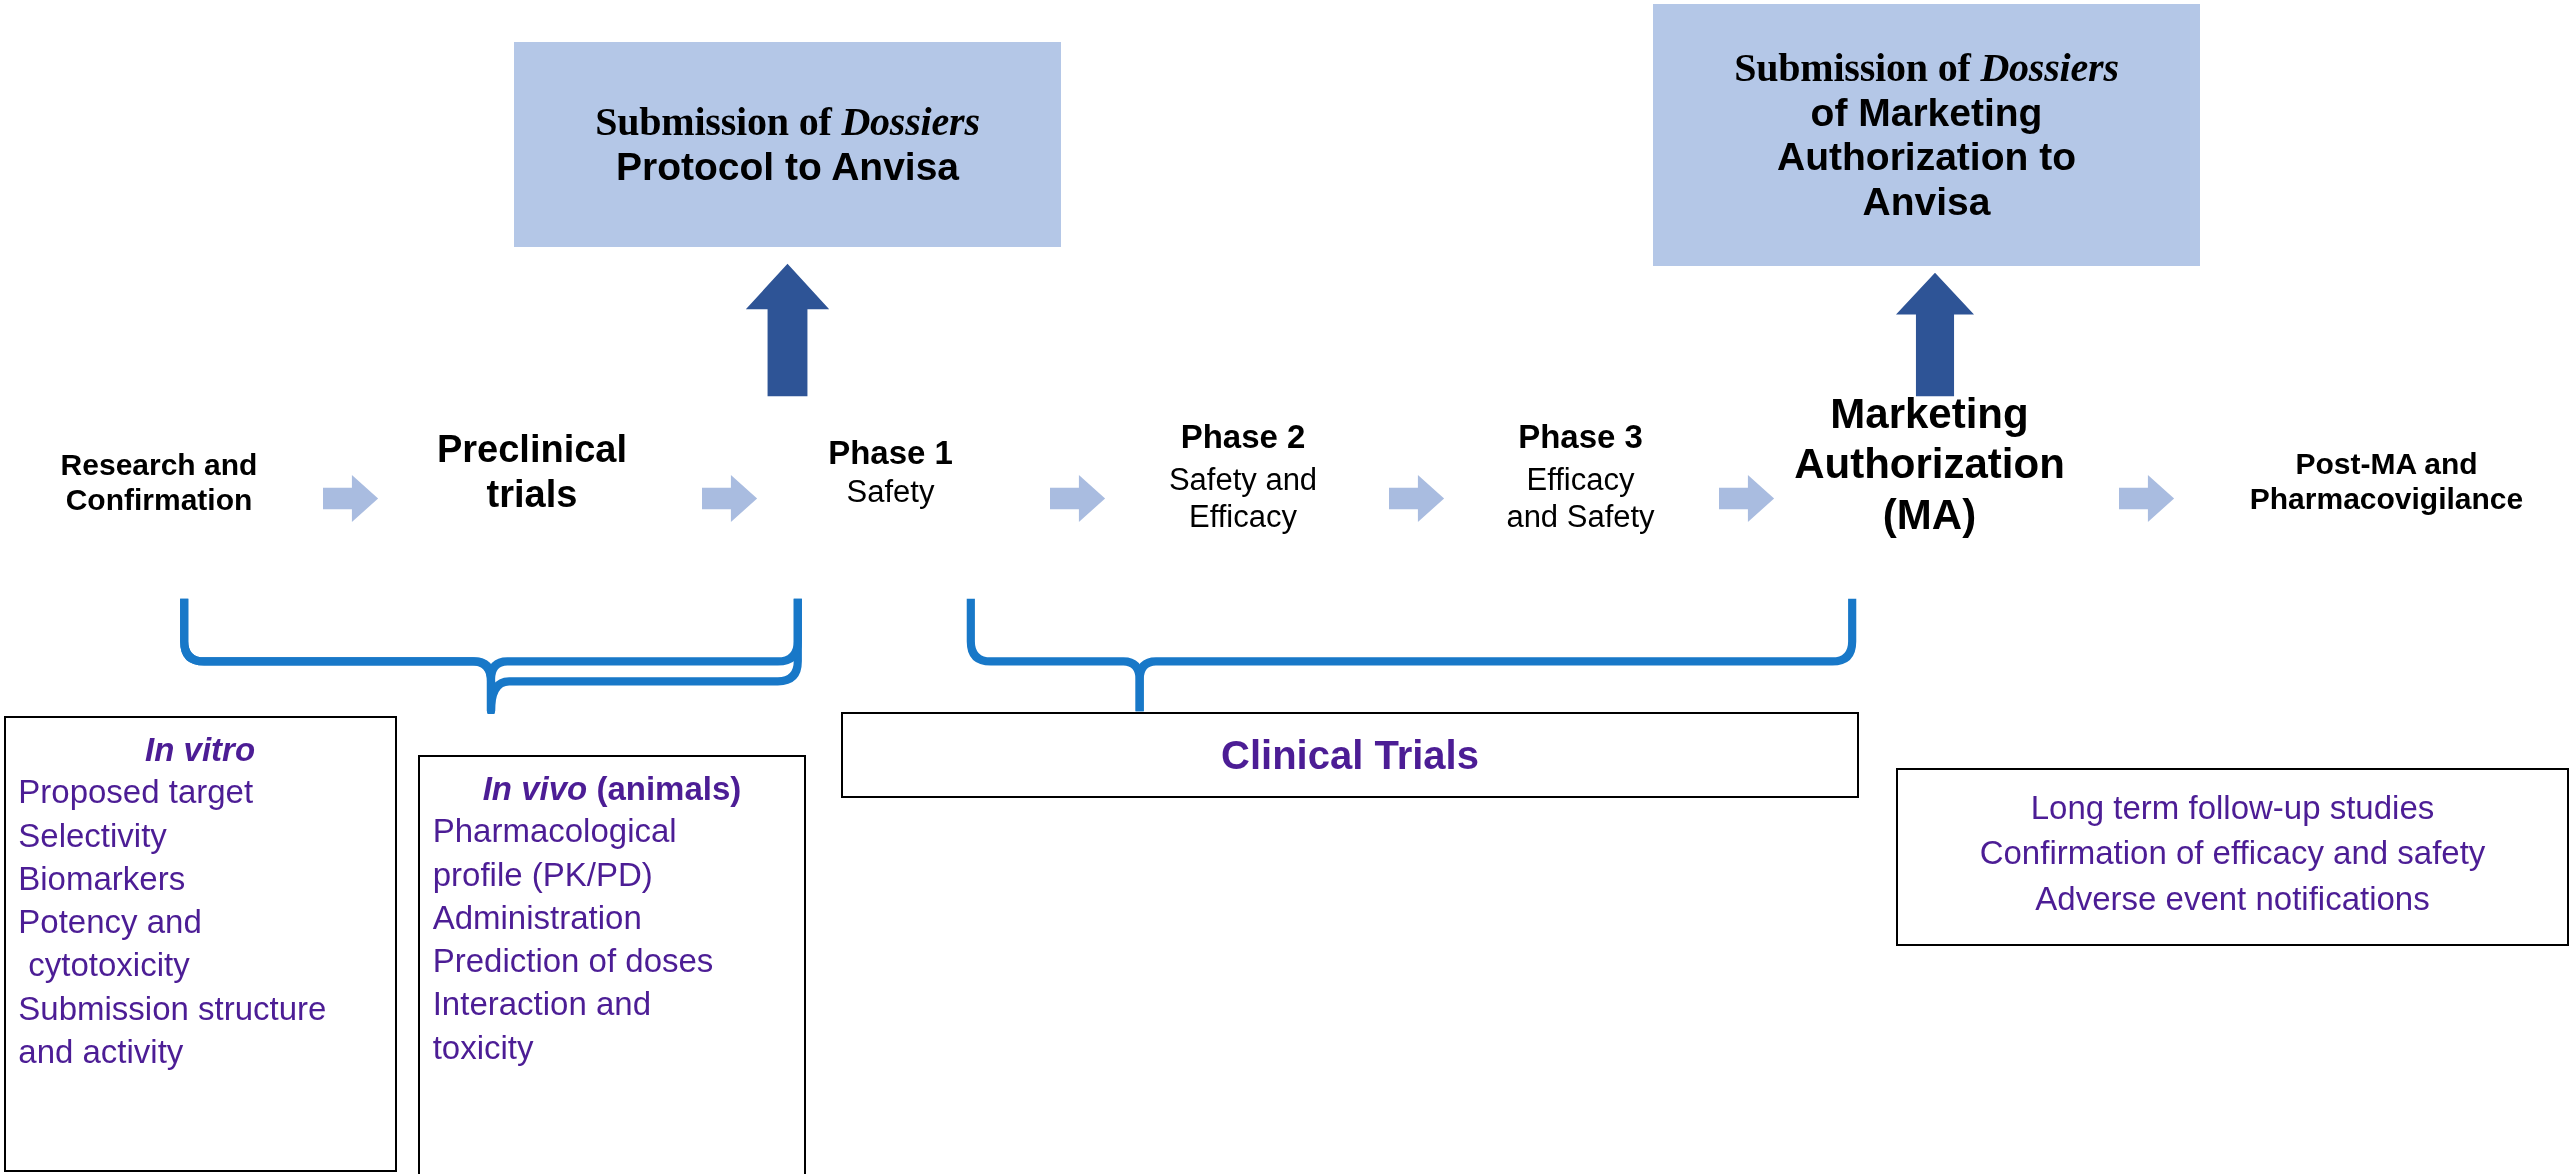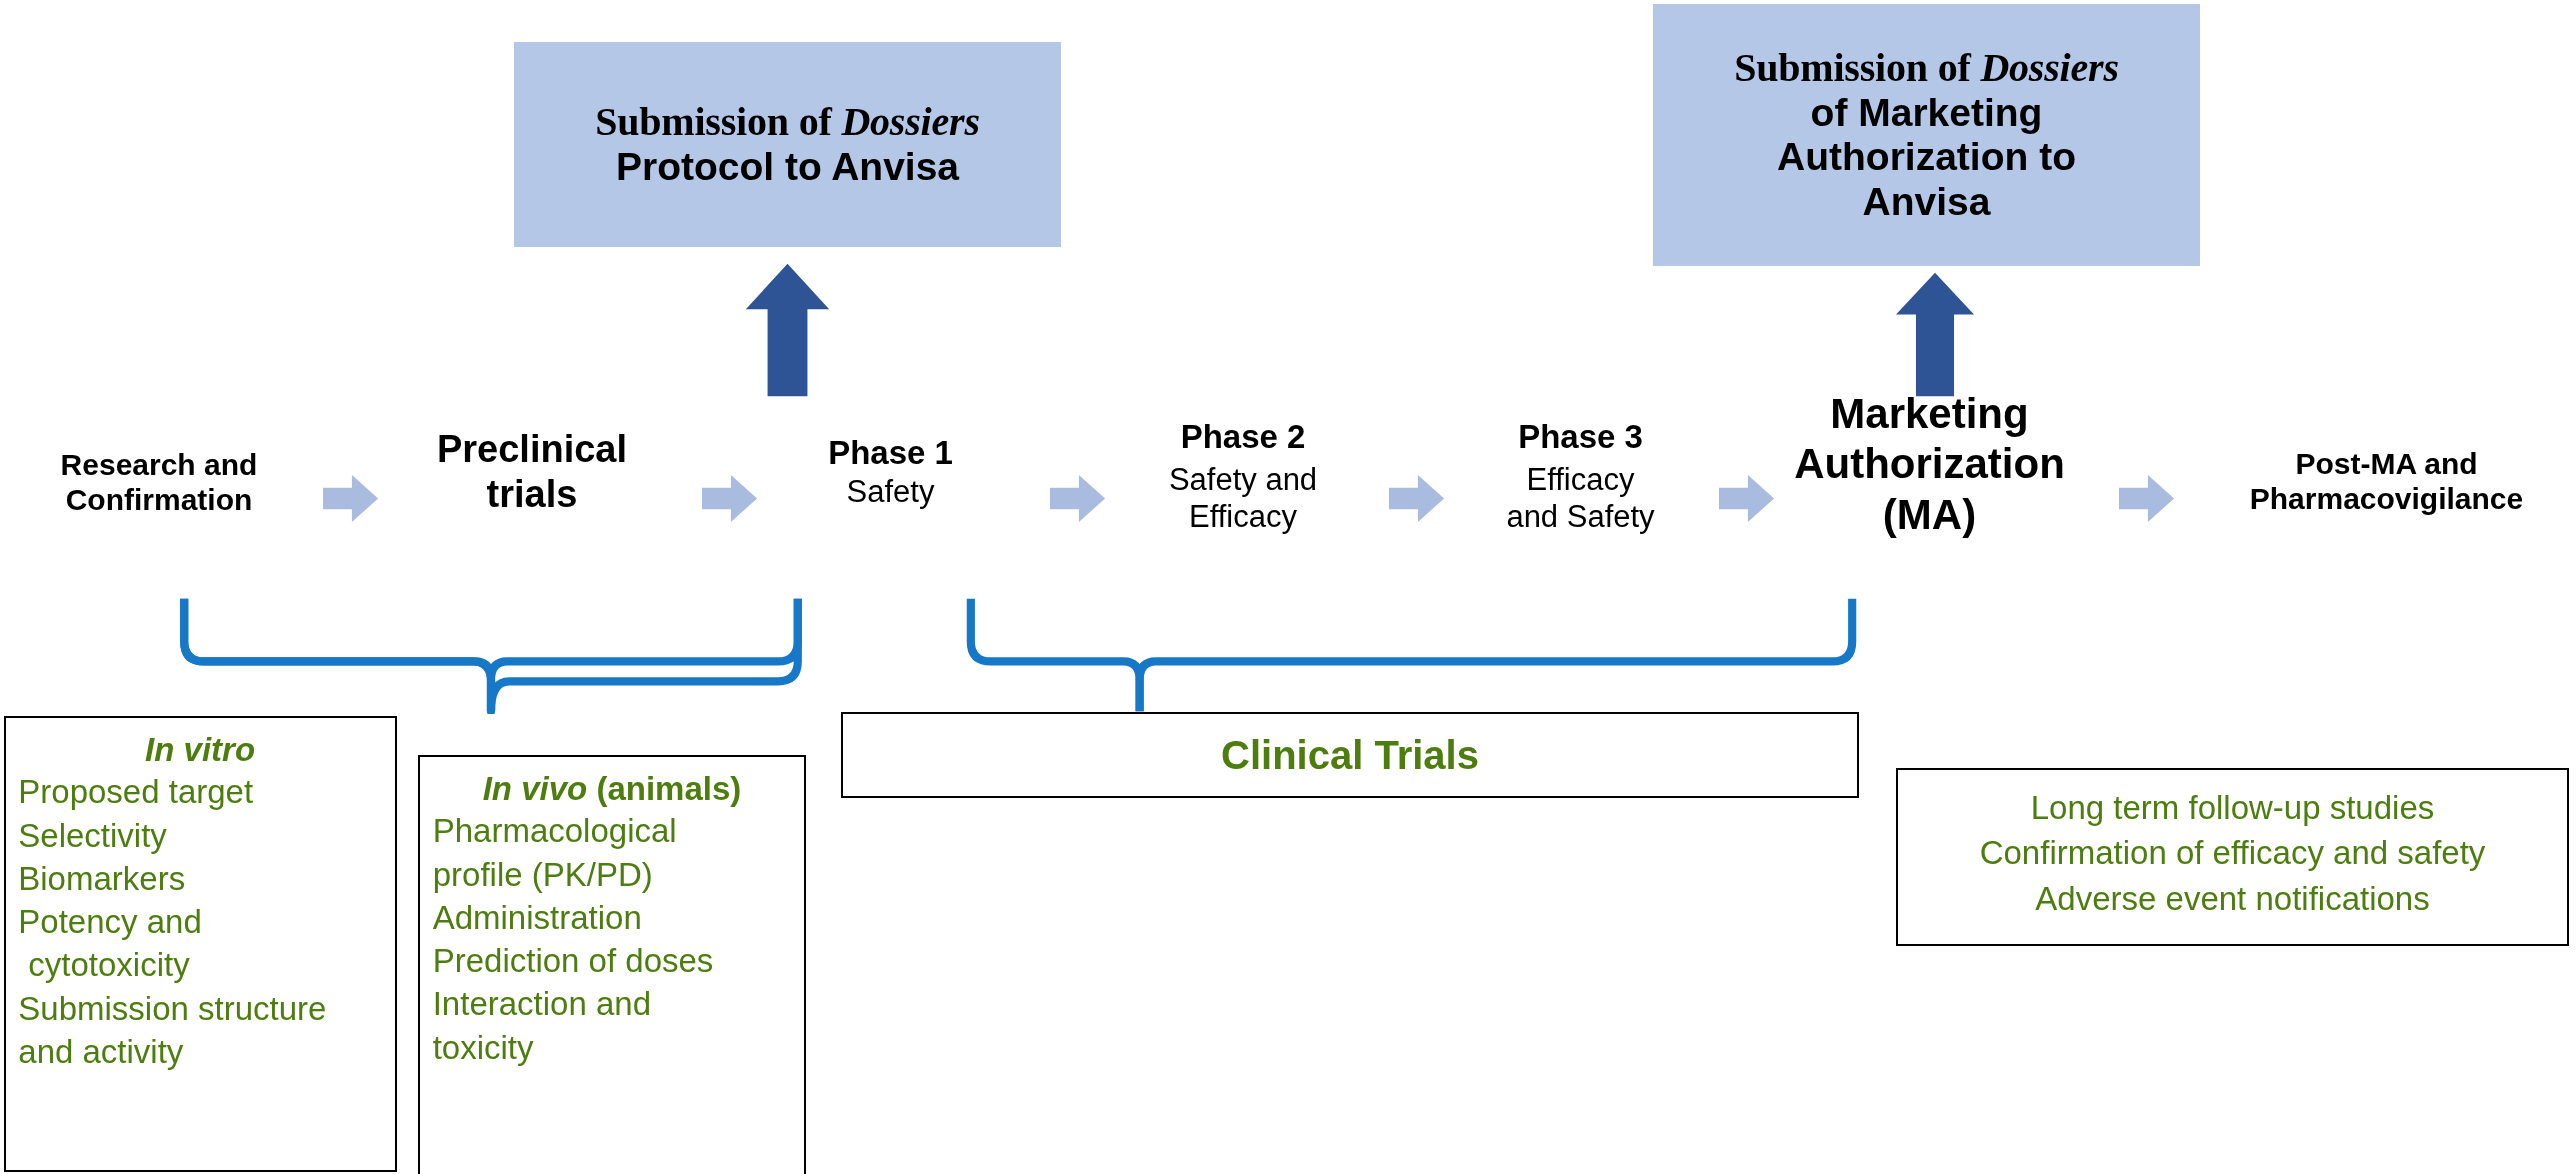--- a/index.html
+++ b/index.html
@@ -78,21 +78,21 @@
   .brace {
     position: absolute;
   }
 
   
   .out-box {
     position: absolute;
     border: 2.7px solid #000000;
     background: #ffffff;
     box-sizing: border-box;
-    color: #4d7c0f;
+    color: #4c1d95;
   }
   .out-box .hdr {
     font-weight: bold;
     font-style: italic;
     text-align: center;
   }
   .out-box .hdr .roman {
     font-style: normal;
   }
   .out-box .item {

